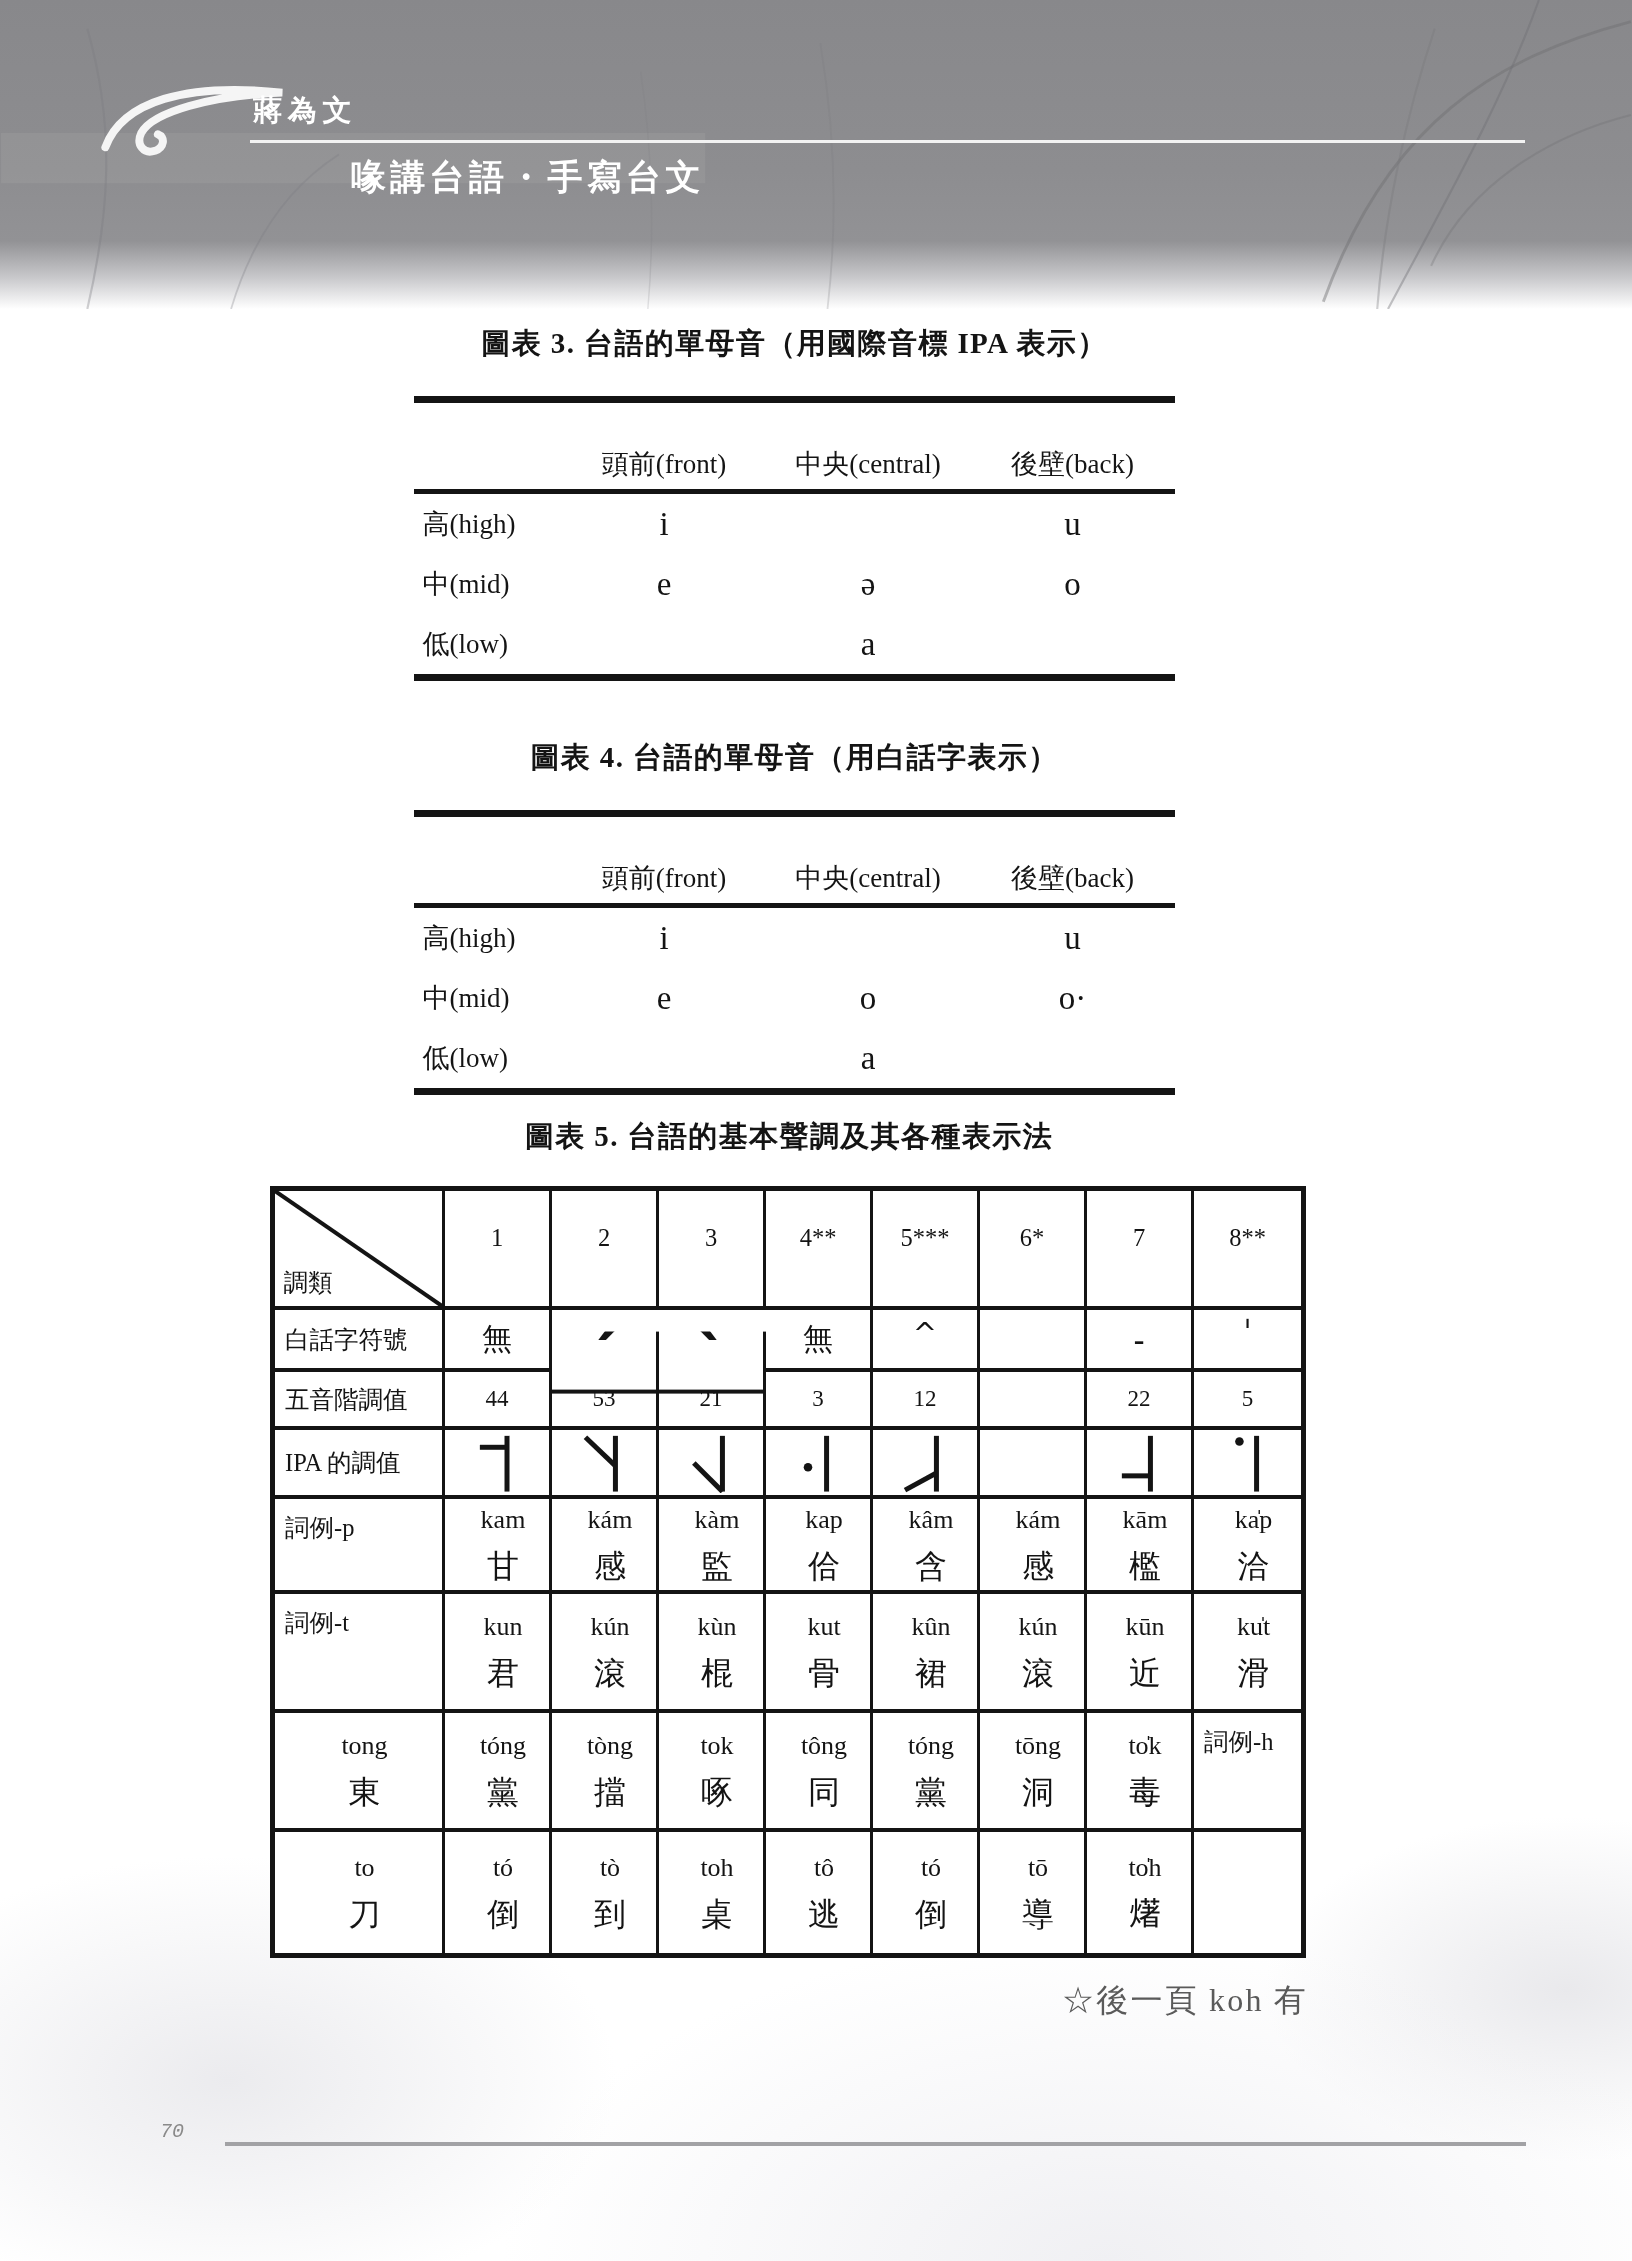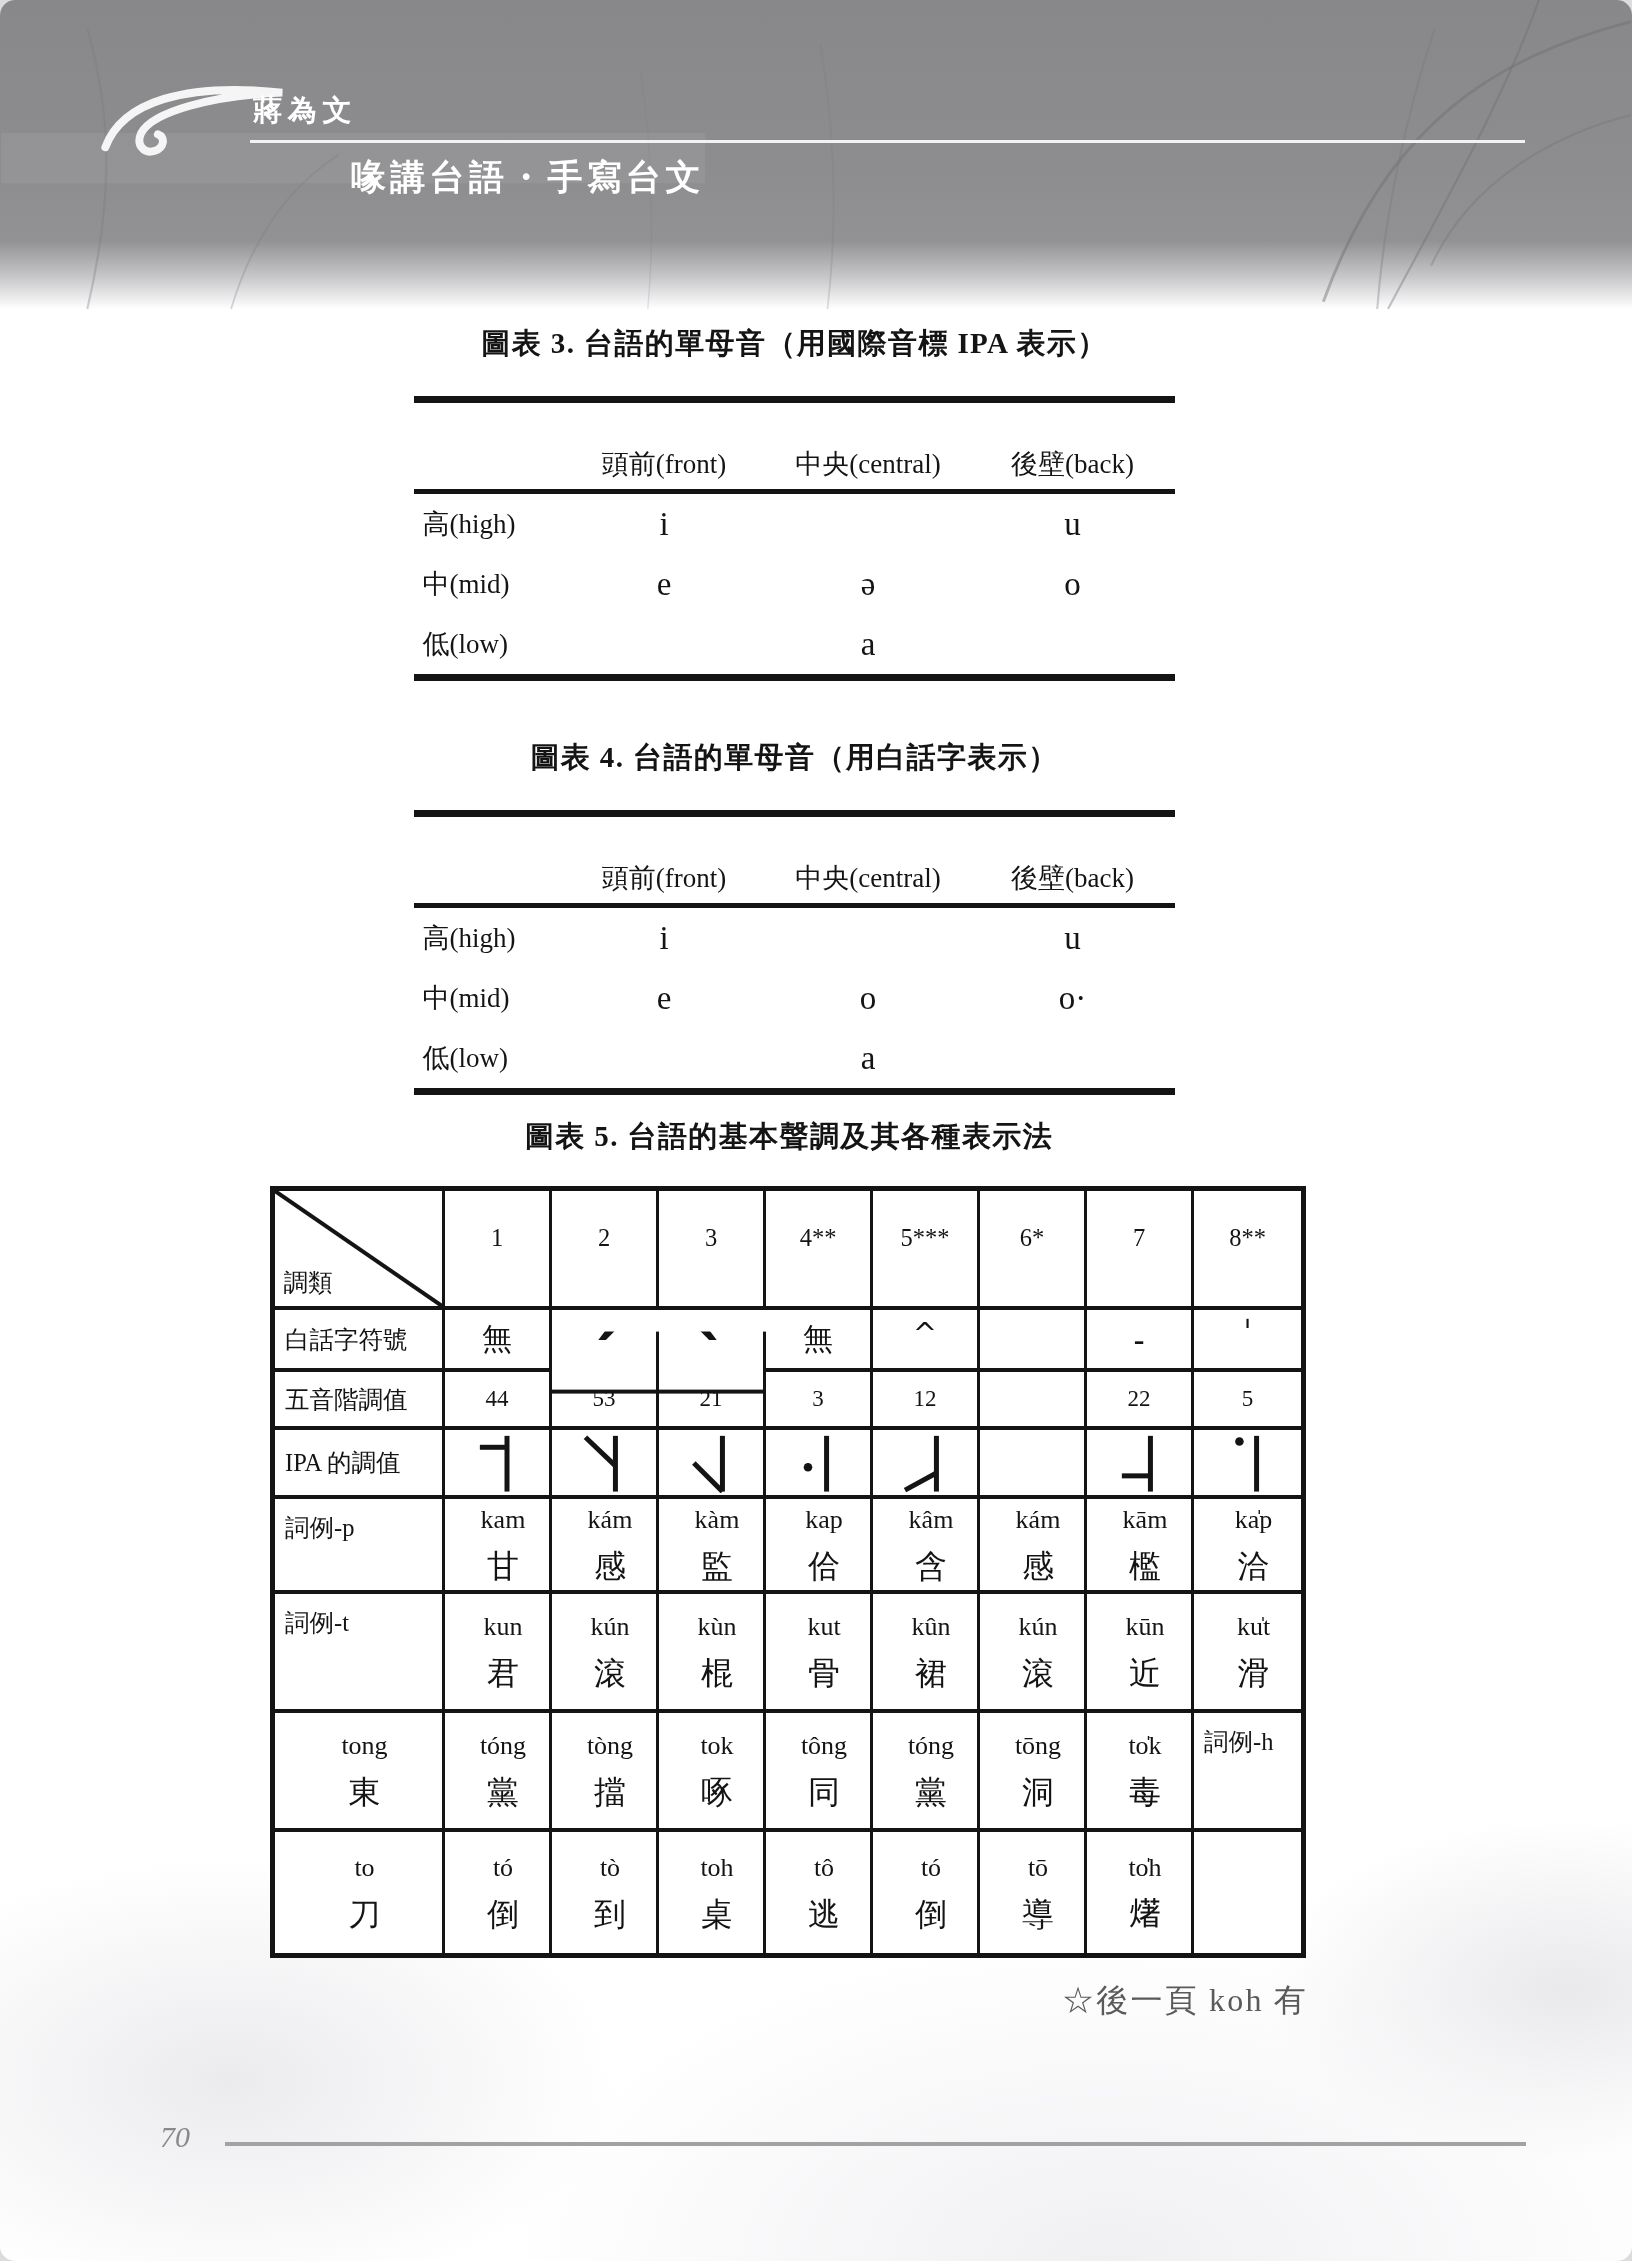--- a/index.html
+++ b/index.html
@@ -2,21 +2,21 @@
 <html style="font-size:11.5px"><head>
 <meta charset="utf-8">
 <style>
   html,body{margin:0;padding:0;background:#dcdcdc;}
   .page{position:relative;width:1632px;height:2261px;margin:0 auto;overflow:hidden;
         color:#141414;font-family:"Liberation Serif","DejaVu Serif",serif;
         background:
           radial-gradient(648px 374px at 14% 92%, #ebebee 0%, rgba(255,255,255,0) 60%),
           radial-gradient(936px 504px at 68% 100%, #f0f0f3 0%, rgba(255,255,255,0) 65%),
           radial-gradient(504px 288px at 96% 88%, #e9e9ec 0%, rgba(255,255,255,0) 60%),
-          #ffffff; border-radius: 15px;}
+          #ffffff;}
   
   .band{position:absolute;left:0;top:0;width:1632px;height:309px;
         background:linear-gradient(180deg,#88888b 0%,#8d8d90 55%,#929295 78%,#c9c9cc 90%,rgba(255,255,255,0) 100%);}
   .band svg{position:absolute;left:0;top:0;}
   .author{position:absolute;left:253px;top:91px;color:#ffffff;font-size:29px;font-weight:700;letter-spacing:5.8px;}
   .hline{position:absolute;left:250px;top:140px;width:1275px;height:2.9px;background:#f2f2f2;}
   .booktitle{position:absolute;left:351px;top:154px;color:#ffffff;font-size:35px;font-weight:700;letter-spacing:4.3px;}
   .swirl{position:absolute;left:101px;top:78px;}
   
   .caption{position:absolute;left:414px;width:761px;text-align:center;font-size:29px;font-weight:700;letter-spacing:1.4px;}
@@ -51,21 +51,21 @@
   .mk-circ{align-items:flex-start !important;padding-top:5.8px;font-size:29px;font-family:"DejaVu Sans",sans-serif;}
   .mk-dash{align-items:flex-end !important;padding-bottom:10px;font-size:32px;font-weight:700;}
   .mk-tick{align-items:flex-start !important;padding-top:4.3px;font-size:33px;font-family:"DejaVu Sans",sans-serif;}
   .fval{font-size:23px;}
   .ex{flex-direction:column;gap:17.3px;padding-left:12px;}
   .ex .rom{font-size:26px;line-height:1;}
   .ex .han{font-size:32px;line-height:1;}
   .ipa-g{display:block;}
   
   .footnote{position:absolute;left:270px;top:1979px;width:1038px;text-align:right;font-size:32px;color:#5a5a5a;letter-spacing:2.2px;}
-  .pagenum{position:absolute;left:160px;top:2120px;font-size:30px;font-style:italic;color:#8a8a8a;}
+  .pagenum{position:absolute;left:160px;top:2120px;font-size:20px;font-style:italic;color:#8a8a8a;font-family:Liberation Mono, monospace;}
   .footline{position:absolute;left:225px;top:2142px;width:1301px;height:3.6px;background:#a2a2a5;}
 </style>
 </head>
 <body>
 
 <div class="page">
 
   <div class="band">
     <svg width="1632" height="309" viewBox="0 0 2268 430">
       <rect x="0" y="185" width="980" height="70" fill="#a4a4a7" opacity="0.30"></rect>

